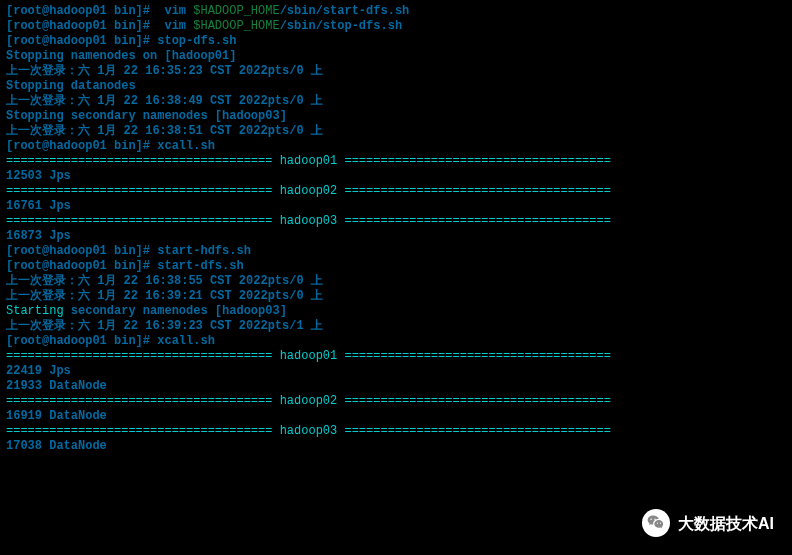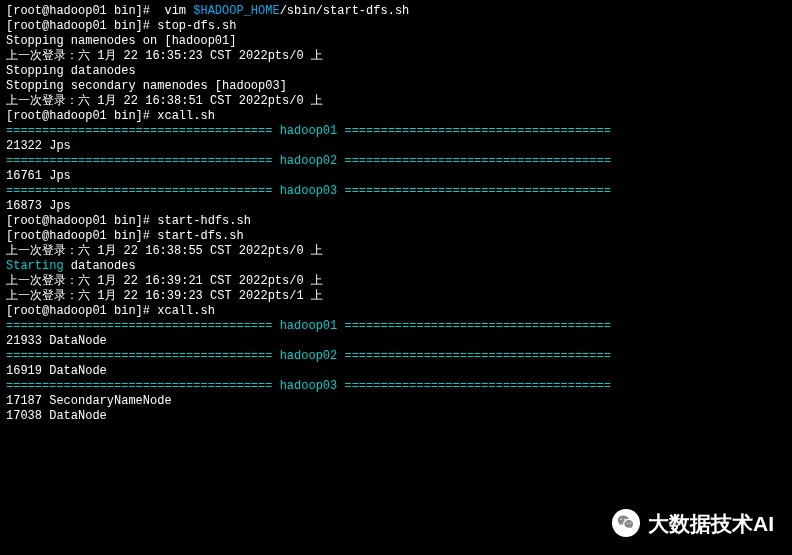--- a/index.html
+++ b/index.html
@@ -20,24 +20,25 @@
       position: relative;
     }
     .line {
       white-space: pre;
       font-family: inherit;
     }
     .cyan {
       color: #00cccc;
     }
     .yellow {
-      color: #0ea5e9;
+      color: #15803d;
     }
     .white {
-      color: #ffffff;
+      color: #0369a1;
+      font-weight: bold;
     }
     .watermark {
       position: absolute;
       bottom: 18px;
       right: 18px;
       display: flex;
       align-items: center;
       gap: 8px;
       z-index: 10;
     }
@@ -49,56 +50,58 @@
       display: flex;
       align-items: center;
       justify-content: center;
     }
     .watermark .wechat-icon svg {
       width: 20px;
       height: 20px;
     }
     .watermark .text {
       color: #fff;
-      font-size: 21px;
+      font-size: 16px;
       font-family: "Microsoft YaHei", sans-serif;
       font-weight: bold;
     }
   </style>
 </head>
 <body>
 
 <div id="terminal">
     <div class="line"><span class="white">[root@hadoop01 bin]#  vim </span><span class="yellow">$HADOOP_HOME</span><span class="white">/sbin/start-dfs.sh</span></div>
+    <div class="line"><span class="white">[root@hadoop01 bin]#  vim </span><span class="yellow">$HADOOP_HOME</span><span class="white">/sbin/stop-dfs.sh</span></div>
     <div class="line"><span class="white">[root@hadoop01 bin]# stop-dfs.sh</span></div>
     <div class="line"><span class="white">Stopping namenodes on [hadoop01]</span></div>
     <div class="line"><span class="white">上一次登录：六 1月 22 16:35:23 CST 2022pts/0 上</span></div>
     <div class="line"><span class="white">Stopping datanodes</span></div>
+    <div class="line"><span class="white">上一次登录：六 1月 22 16:38:49 CST 2022pts/0 上</span></div>
     <div class="line"><span class="white">Stopping secondary namenodes [hadoop03]</span></div>
     <div class="line"><span class="white">上一次登录：六 1月 22 16:38:51 CST 2022pts/0 上</span></div>
     <div class="line"><span class="white">[root@hadoop01 bin]# xcall.sh</span></div>
     <div class="line"><span class="cyan">===================================== hadoop01 =====================================</span></div>
-    <div class="line"><span class="white">21322 Jps</span></div>
+    <div class="line"><span class="white">12503 Jps</span></div>
     <div class="line"><span class="cyan">===================================== hadoop02 =====================================</span></div>
     <div class="line"><span class="white">16761 Jps</span></div>
     <div class="line"><span class="cyan">===================================== hadoop03 =====================================</span></div>
     <div class="line"><span class="white">16873 Jps</span></div>
     <div class="line"><span class="white">[root@hadoop01 bin]# start-hdfs.sh</span></div>
     <div class="line"><span class="white">[root@hadoop01 bin]# start-dfs.sh</span></div>
     <div class="line"><span class="white">上一次登录：六 1月 22 16:38:55 CST 2022pts/0 上</span></div>
-    <div class="line"><span class="cyan">Starting</span><span class="white"> datanodes</span></div>
     <div class="line"><span class="white">上一次登录：六 1月 22 16:39:21 CST 2022pts/0 上</span></div>
+    <div class="line"><span class="cyan">Starting</span><span class="white"> secondary namenodes [hadoop03]</span></div>
     <div class="line"><span class="white">上一次登录：六 1月 22 16:39:23 CST 2022pts/1 上</span></div>
     <div class="line"><span class="white">[root@hadoop01 bin]# xcall.sh</span></div>
     <div class="line"><span class="cyan">===================================== hadoop01 =====================================</span></div>
+    <div class="line"><span class="white">22419 Jps</span></div>
     <div class="line"><span class="white">21933 DataNode</span></div>
     <div class="line"><span class="cyan">===================================== hadoop02 =====================================</span></div>
     <div class="line"><span class="white">16919 DataNode</span></div>
     <div class="line"><span class="cyan">===================================== hadoop03 =====================================</span></div>
-    <div class="line"><span class="white">17187 SecondaryNameNode</span></div>
     <div class="line"><span class="white">17038 DataNode</span></div>
   </div>
 
 <div class="watermark">
   <span class="wechat-icon">
     <svg viewBox="0 0 24 24" fill="#888">
       <path d="M8.5 3C4.9 3 2 5.5 2 8.5c0 1.7.9 3.2 2.3 4.2l-.6 1.9 2.2-1.1c.8.2 1.7.4 2.6.4h.3c-.1-.4-.2-.9-.2-1.3 0-3 2.9-5.4 6.5-5.4h.3C14.7 4.7 11.9 3 8.5 3zm-2.3 3.6c.5 0 .9.4.9.9s-.4.9-.9.9-.9-.4-.9-.9.4-.9.9-.9zm4.6 0c.5 0 .9.4.9.9s-.4.9-.9.9-.9-.4-.9-.9.4-.9.9-.9zM15.5 8.5c-3 0-5.5 2.1-5.5 4.6s2.5 4.6 5.5 4.6c.7 0 1.4-.1 2-.3l1.8.9-.5-1.6c1.1-.8 1.7-2 1.7-3.6 0-2.5-2.5-4.6-5-4.6zm-1.8 3c.4 0 .7.3.7.7s-.3.7-.7.7-.7-.3-.7-.7.3-.7.7-.7zm3.6 0c.4 0 .7.3.7.7s-.3.7-.7.7-.7-.3-.7-.7.3-.7.7-.7z"></path>
     </svg>
   </span>
   <span class="text">大数据技术AI</span>

